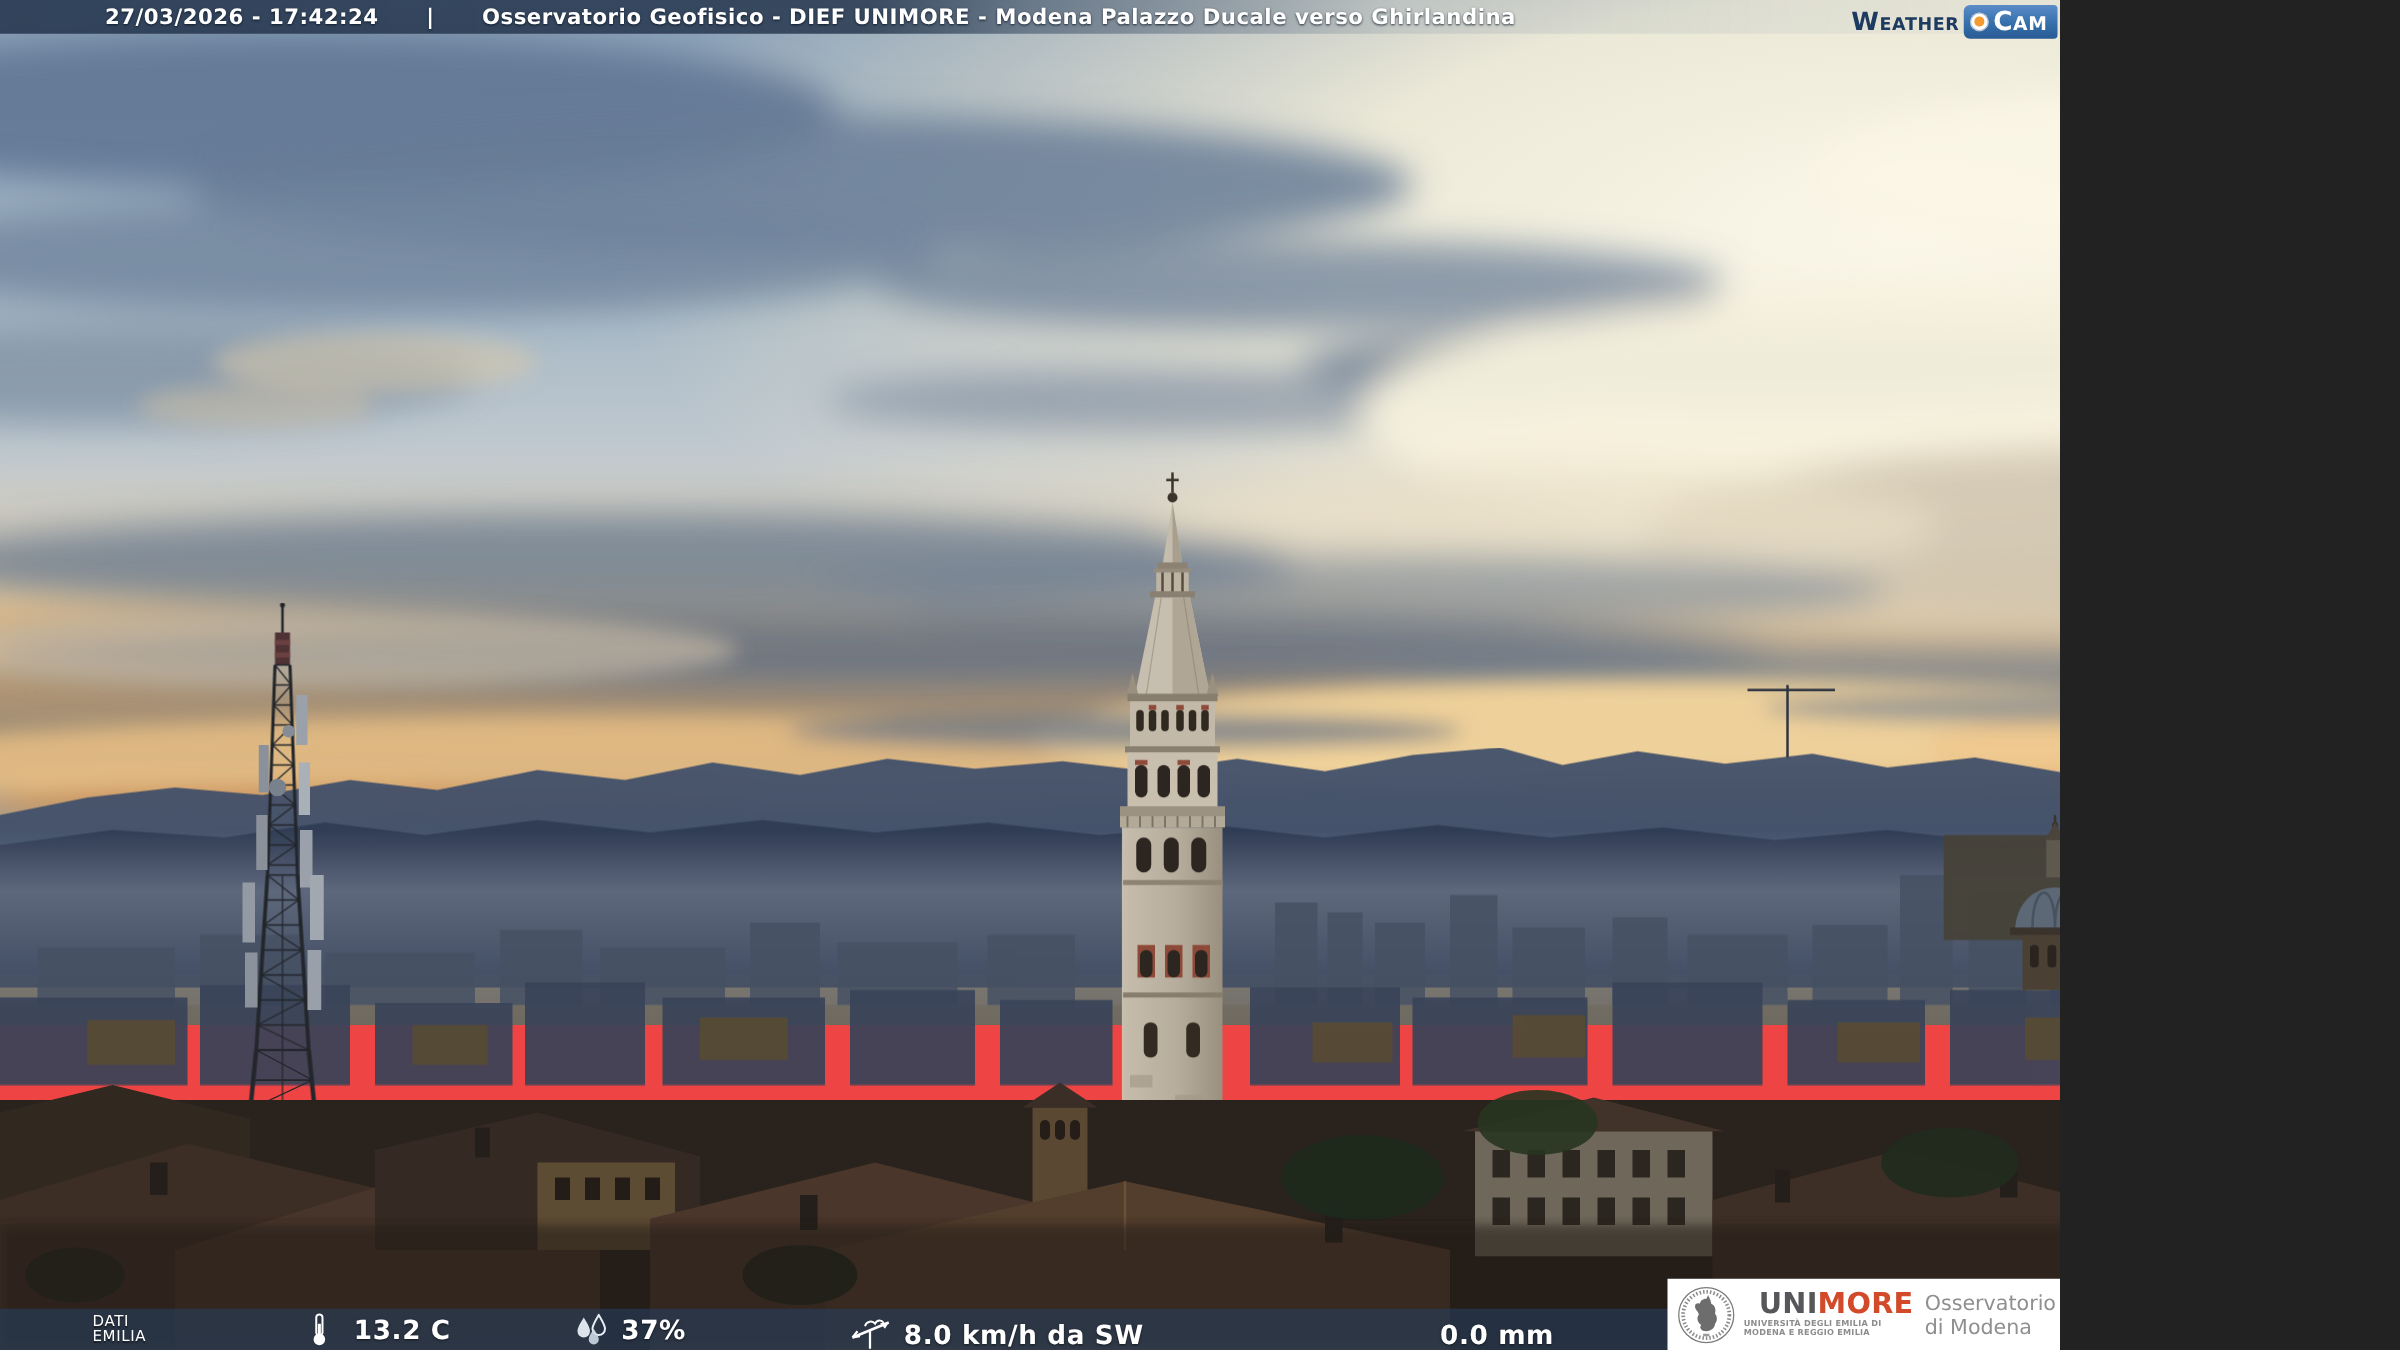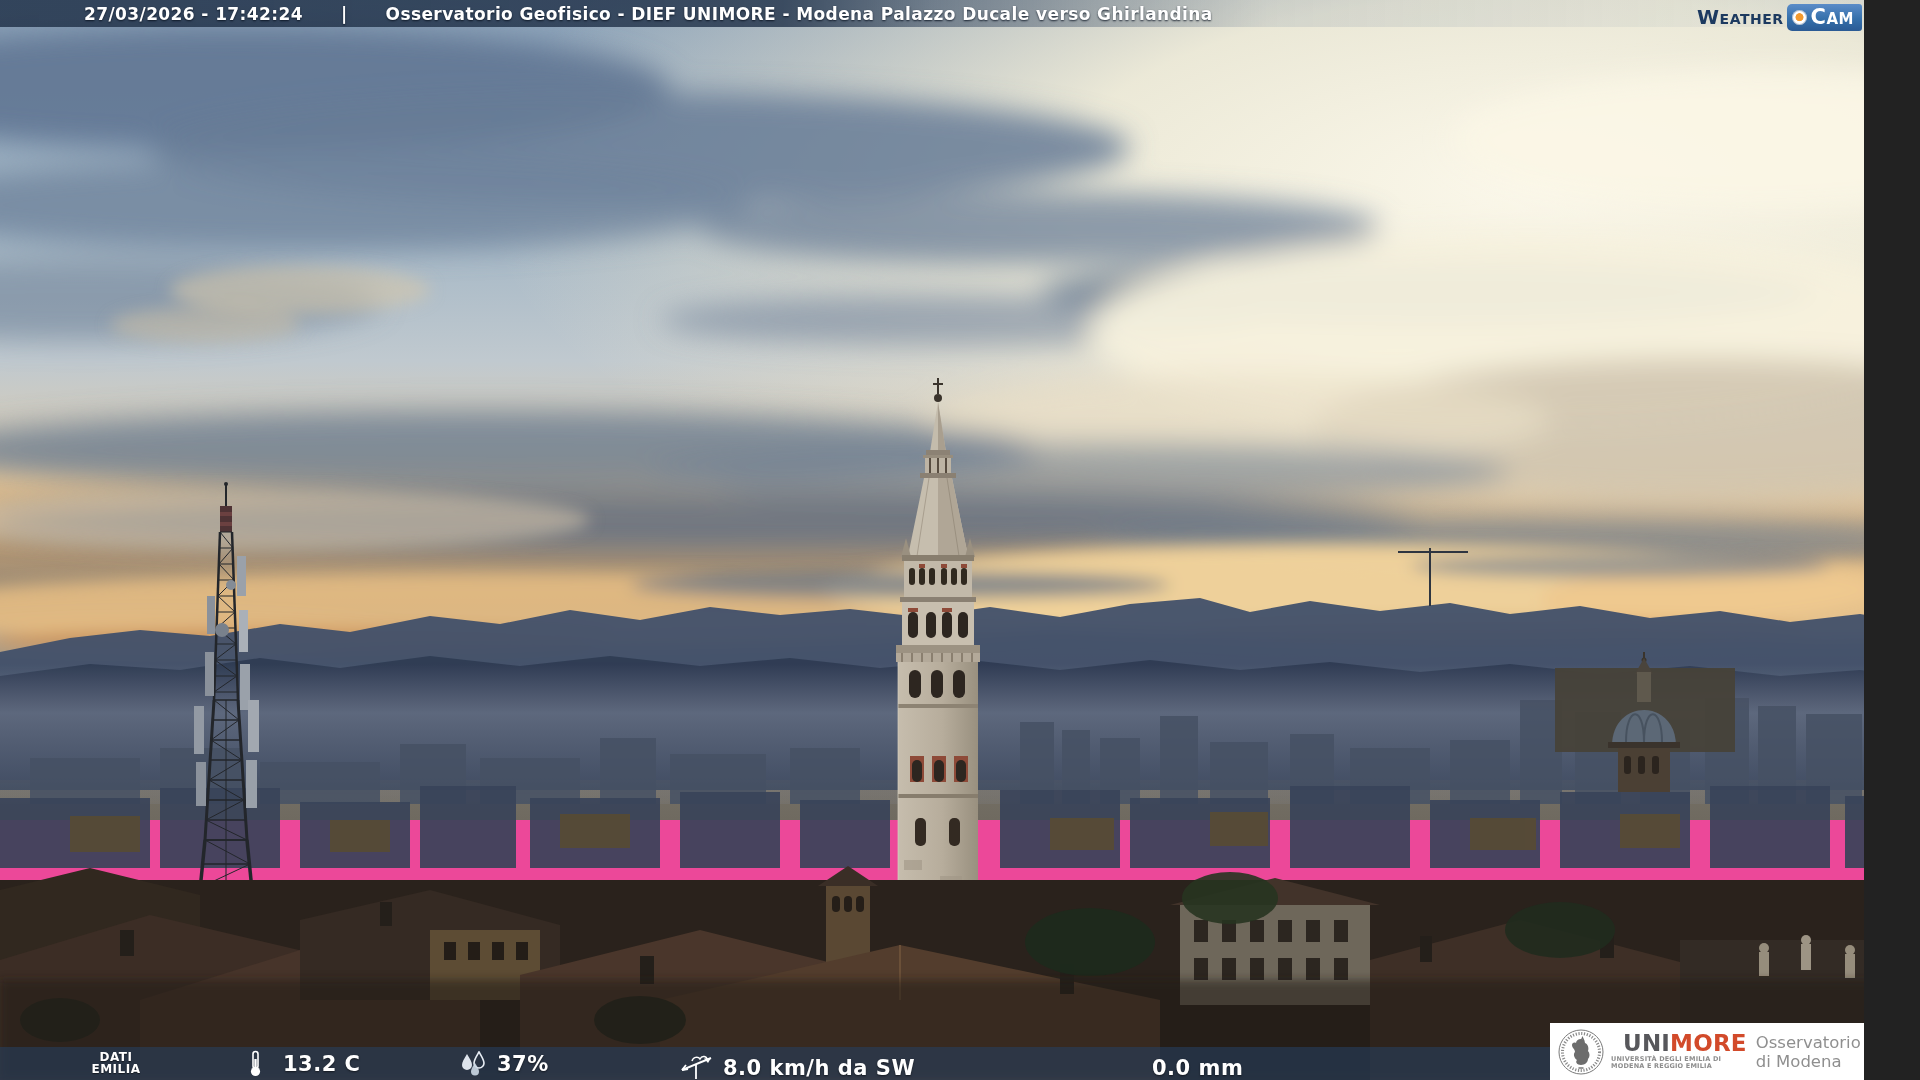--- a/index.html
+++ b/index.html
@@ -1,17 +1,17 @@
 <!DOCTYPE html>
 <html style="--unimore-red: #d24a2a; --weathercam-blue: #3570ab; --weathercam-navy: #1d3a60; --overlay-blue: #26405f;"><head>
 <meta charset="utf-8">
 <style>
   html,body{margin:0;padding:0;background:#222;}
-  .stage{position:relative;width:1864px;height:1080px;overflow:hidden;
-         font-family:"DejaVu Sans","Liberation Sans",sans-serif;background:#ec4899;}
+  .stage{position:relative;width:1648px;height:1080px;overflow:hidden;
+         font-family:"DejaVu Sans","Liberation Sans",sans-serif;background:#ef4444;}
   svg.photo{position:absolute;inset:0;display:block;}
 
   
   .topbar{position:absolute;top:0;left:0;width:100%;height:27px;display:flex;align-items:center;
           background:linear-gradient(90deg,
             rgba(38,55,78,.88) 0%,rgba(38,55,78,.84) 42%,
             rgba(52,70,94,.55) 50%,rgba(110,130,155,.18) 68%,rgba(140,160,180,.05) 100%);
           color:#fff;font-weight:bold;font-size:17px;letter-spacing:.4px;
           text-shadow:0 1px 2px rgba(8,18,32,.85);white-space:nowrap;}
   .topbar .dt{margin-left:84px;}
@@ -22,22 +22,22 @@
   .wc-cam-box{display:flex;align-items:center;height:27px;padding:0 8px 0 5px;border-radius:5px 3px 3px 5px;
               background:linear-gradient(180deg,#5b8cc8 0%,var(--weathercam-blue,#3570ab) 55%,#2a5a94 100%);
               color:#fff;font-weight:bold;font-variant:small-caps;font-size:21px;letter-spacing:.5px;text-align:right;}
   .wc-dot{width:15px;height:15px;border-radius:50%;margin-right:4px;
           background:radial-gradient(circle at 50% 48%,#f49a2e 0 34%,#ffffff 40% 100%);
           box-shadow:inset 0 0 0 1px rgba(40,80,130,.35);}
 
   
   .bottombar{position:absolute;left:0;bottom:0;width:100%;height:33px;
              background:rgba(38,64,96,.58);color:#fff;}
-  .dati{position:absolute;left:74px;top:4px;width:84px;text-align:center;font-size:12px;
-        font-weight:bold;line-height:12px;letter-spacing:.5px;text-shadow:0 1px 1px rgba(0,0,0,.5);}
+  .dati{position:absolute;left:74px;top:4px;width:84px;text-align:left;font-size:12px;
+        font-weight:normal;line-height:12px;letter-spacing:.5px;text-shadow:0 1px 1px rgba(0,0,0,.5);}
   .reading{position:absolute;top:0;height:33px;display:flex;align-items:center;gap:9px;
            font-size:21px;font-weight:bold;letter-spacing:.5px;text-shadow:0 1px 2px rgba(0,0,0,.55);}
   .reading svg{display:block;}
   .r-temp{left:248px;gap:20px;} .r-hum{left:458px;} .r-wind{left:678px;align-items:flex-end;} .r-rain{left:1152px;flex-direction:column;}
 
   
   .logobox{position:absolute;right:0;bottom:0;width:314px;height:57px;background:#fff;
            display:flex;align-items:center;}
   .seal{margin-left:8px;flex:0 0 auto;}
   .uniblock{margin-left:7px;flex:0 0 auto;}

